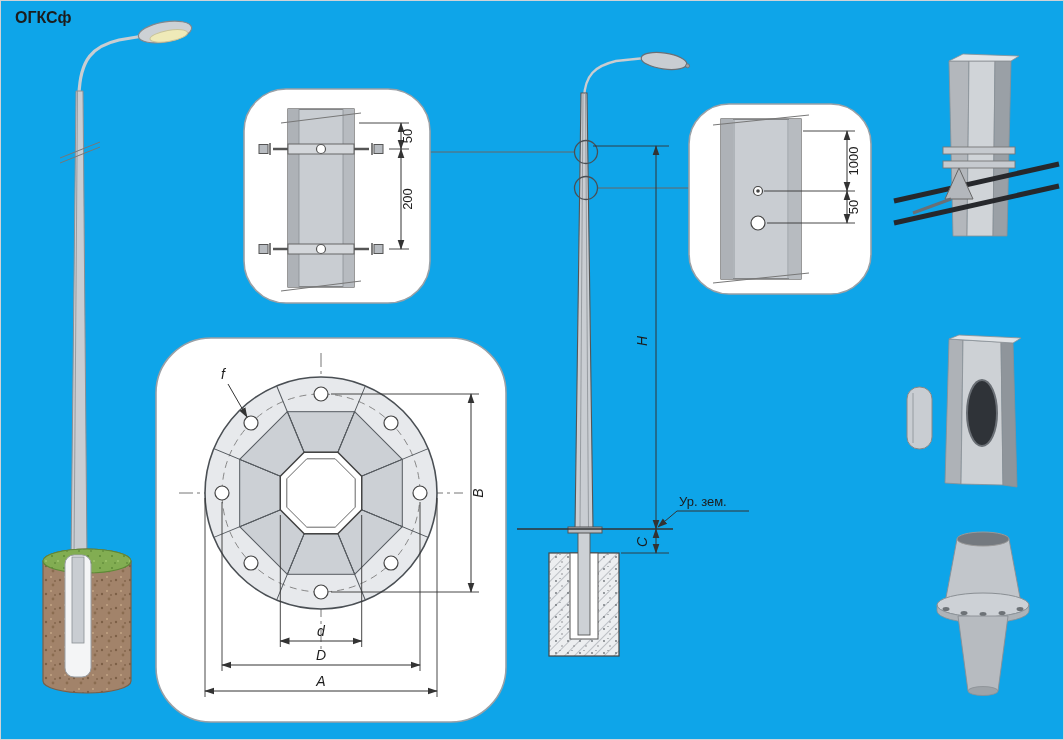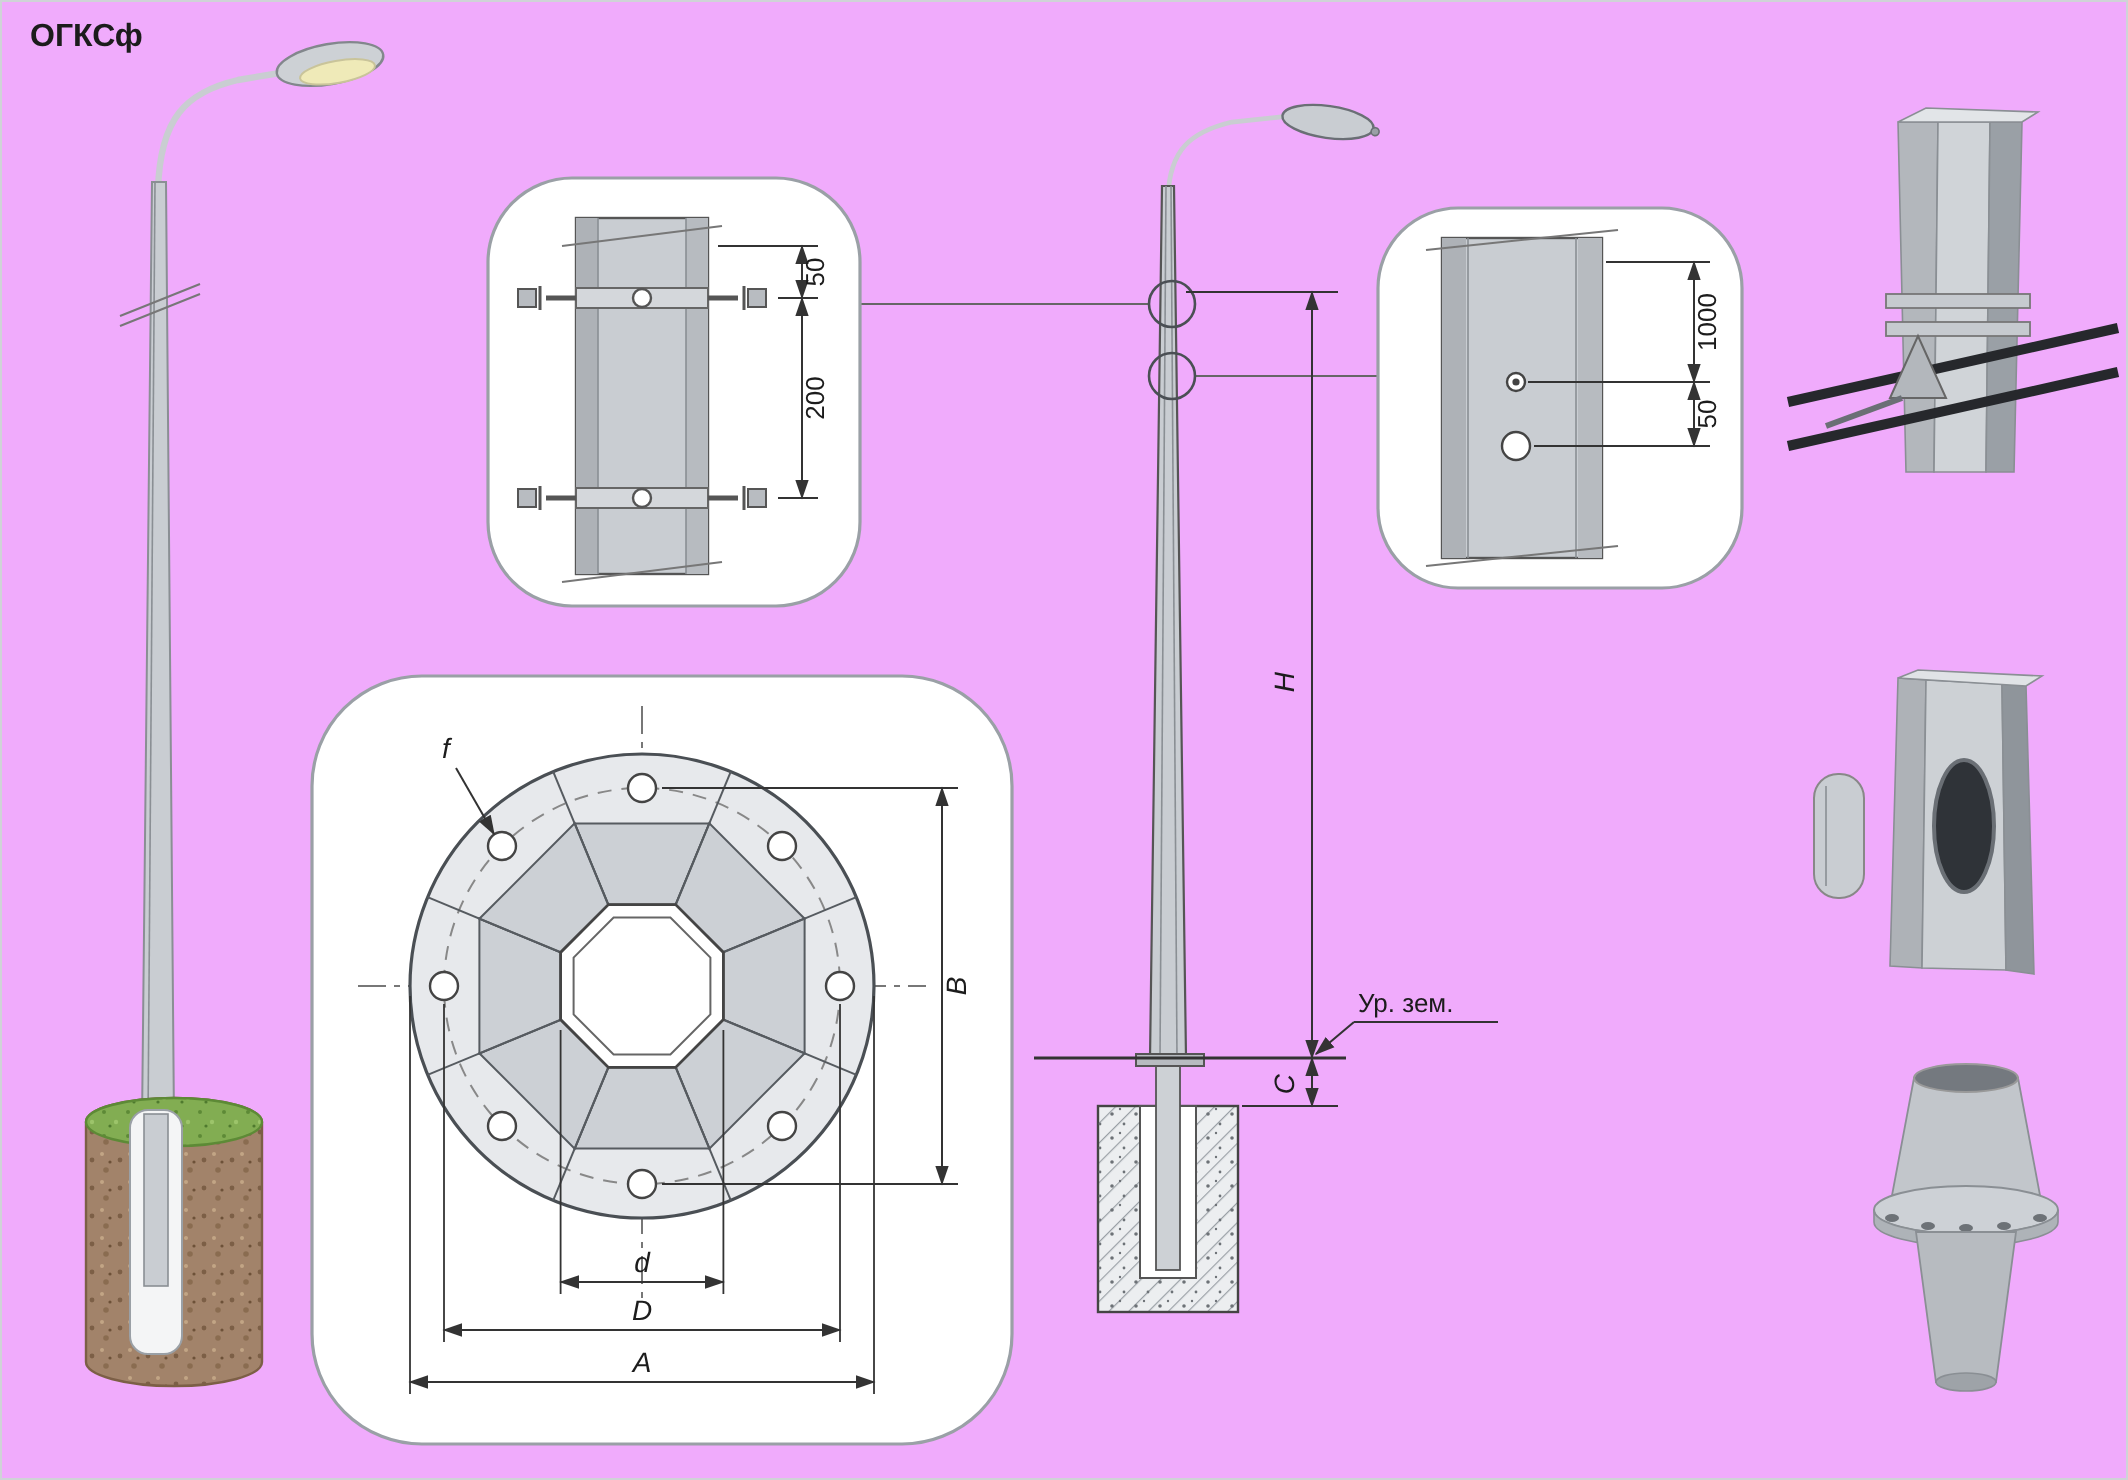--- a/index.html
+++ b/index.html
@@ -1,16 +1,16 @@
 <!DOCTYPE html>
 <html><head>
 <meta charset="utf-8">
 <style>
   html,body{margin:0;padding:0;background:#fff;}
-  #canvas{position:relative;width:1064px;height:740px;background:#f0abfc;border:1px solid #cfd3d7;box-sizing:border-box;overflow:hidden;text-align:center;}
+  #canvas{position:relative;width:1064px;height:740px;background:#0ea5e9;border:1px solid #cfd3d7;box-sizing:border-box;overflow:hidden;text-align:center;}
   svg{display:block;}
   text{font-family:"Liberation Sans", sans-serif;fill:#1c1c1c;}
   .title-txt{font-size:16px;font-weight:600;}
   .num-txt{font-size:13px;}
   .let-txt{font-size:14px;font-style:italic;}
   .gnd-txt{font-size:13px;}
   .ln{stroke:#4a4f54;stroke-width:1.3;fill:none;}
   .thin{stroke:#8a8f94;stroke-width:0.8;fill:none;}
   .dim{stroke:#333;stroke-width:1;fill:none;}
   .ext{stroke:#333;stroke-width:0.9;fill:none;}

